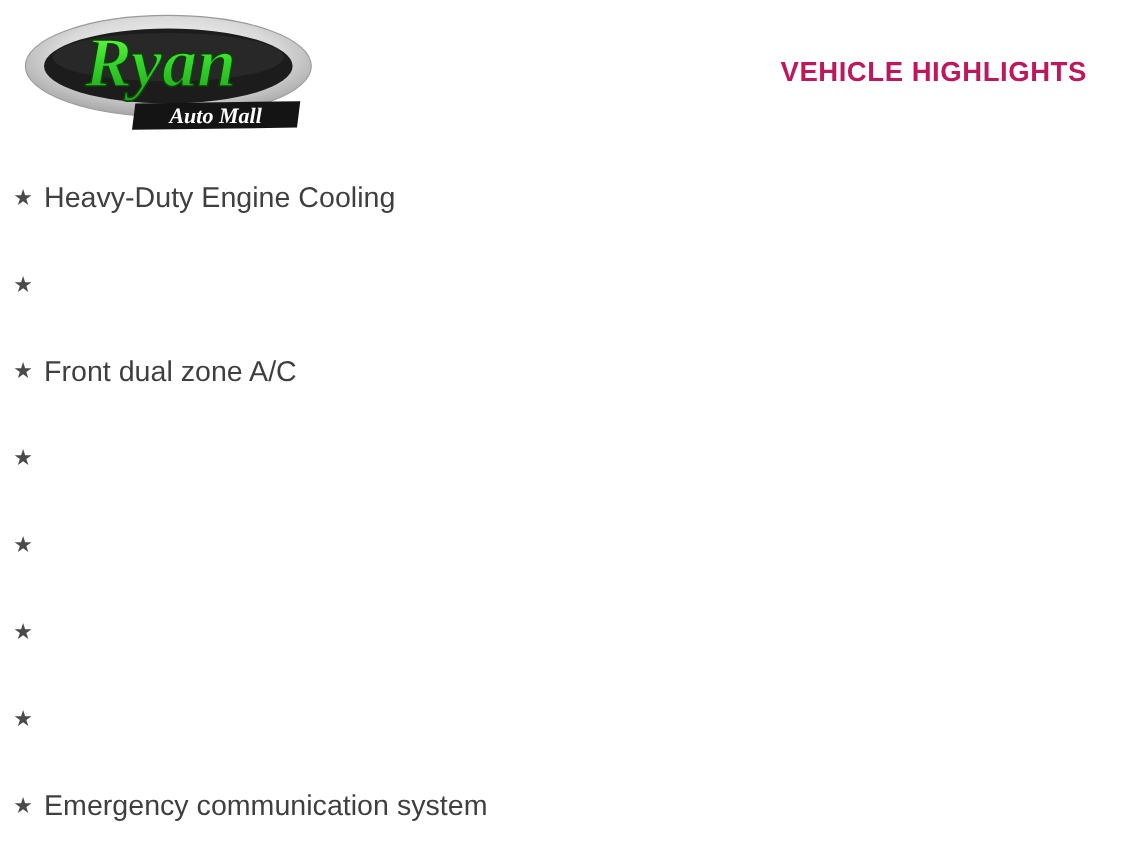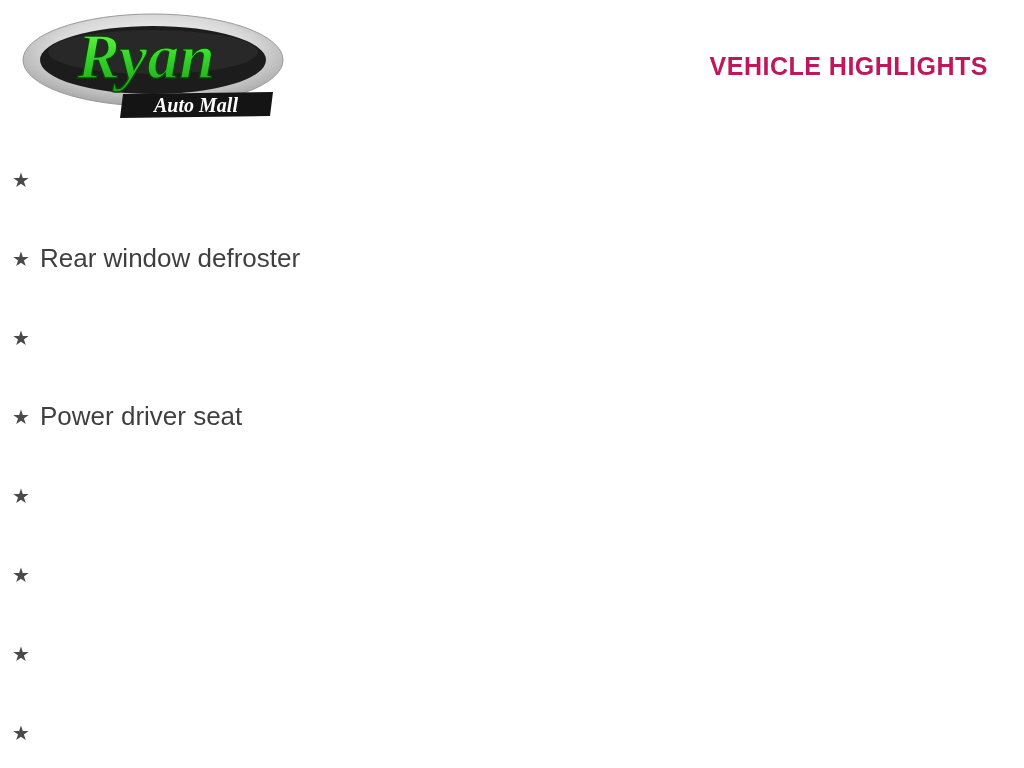--- a/index.html
+++ b/index.html
@@ -103,37 +103,38 @@
       <text x="178" y="104" text-anchor="middle" font-family="'Liberation Serif', serif" font-style="italic" font-weight="bold" font-size="20" fill="#ffffff">Auto Mall</text>
     </svg>
   </div>
 
   <div class="page-title">VEHICLE HIGHLIGHTS</div>
 </div>
 
 <ul class="highlights">
   <li class="highlight-item">
     <span class="bullet-star">★</span>
-  </li>
-  <li class="highlight-item">
-    <span class="bullet-star">★</span>
-    <span class="item-label">Rear window defroster</span>
+    <span class="item-label">Heavy-Duty Engine Cooling</span>
   </li>
   <li class="highlight-item">
     <span class="bullet-star">★</span>
   </li>
   <li class="highlight-item">
     <span class="bullet-star">★</span>
-    <span class="item-label">Power driver seat</span>
+    <span class="item-label">Front dual zone A/C</span>
   </li>
   <li class="highlight-item">
     <span class="bullet-star">★</span>
   </li>
   <li class="highlight-item">
     <span class="bullet-star">★</span>
   </li>
   <li class="highlight-item">
     <span class="bullet-star">★</span>
   </li>
   <li class="highlight-item">
     <span class="bullet-star">★</span>
   </li>
+  <li class="highlight-item">
+    <span class="bullet-star">★</span>
+    <span class="item-label">Emergency communication system</span>
+  </li>
 </ul>
 
 </body></html>

